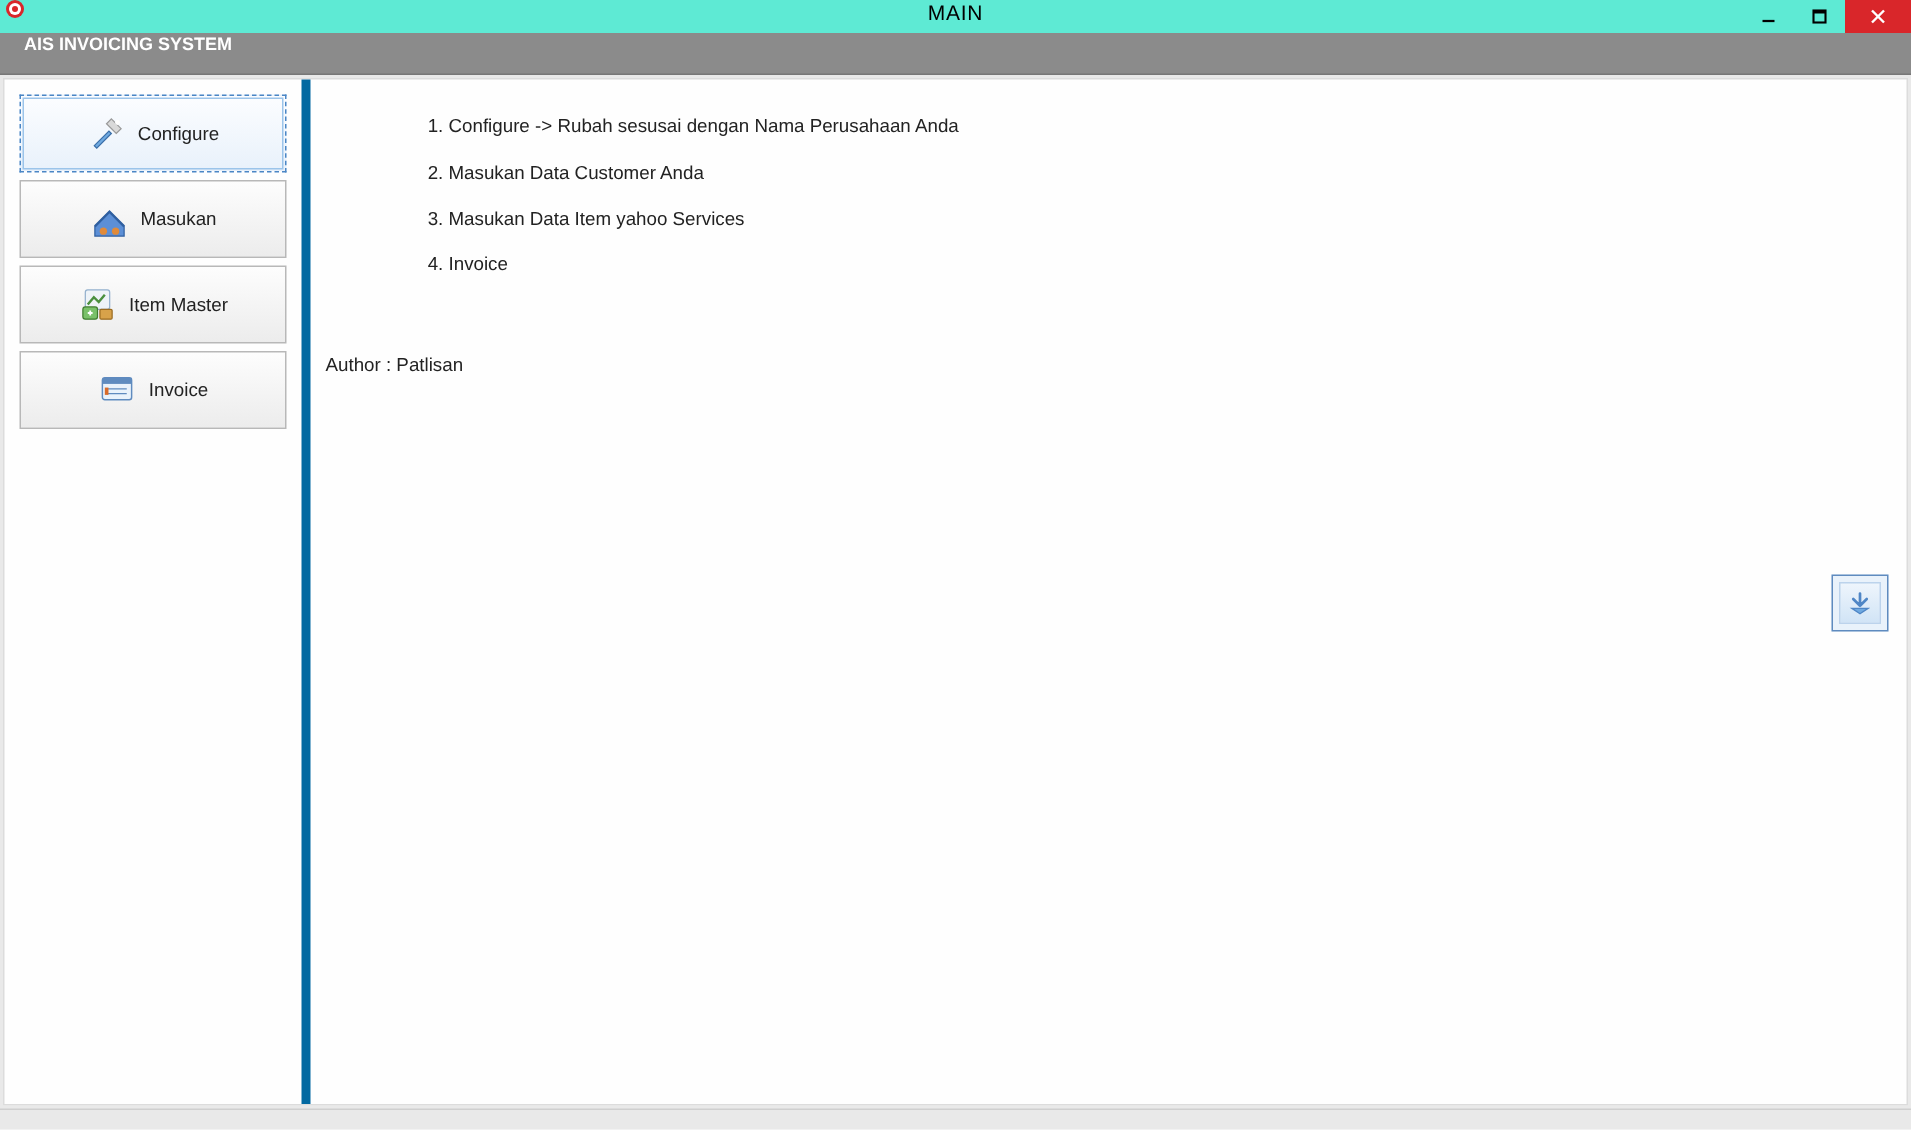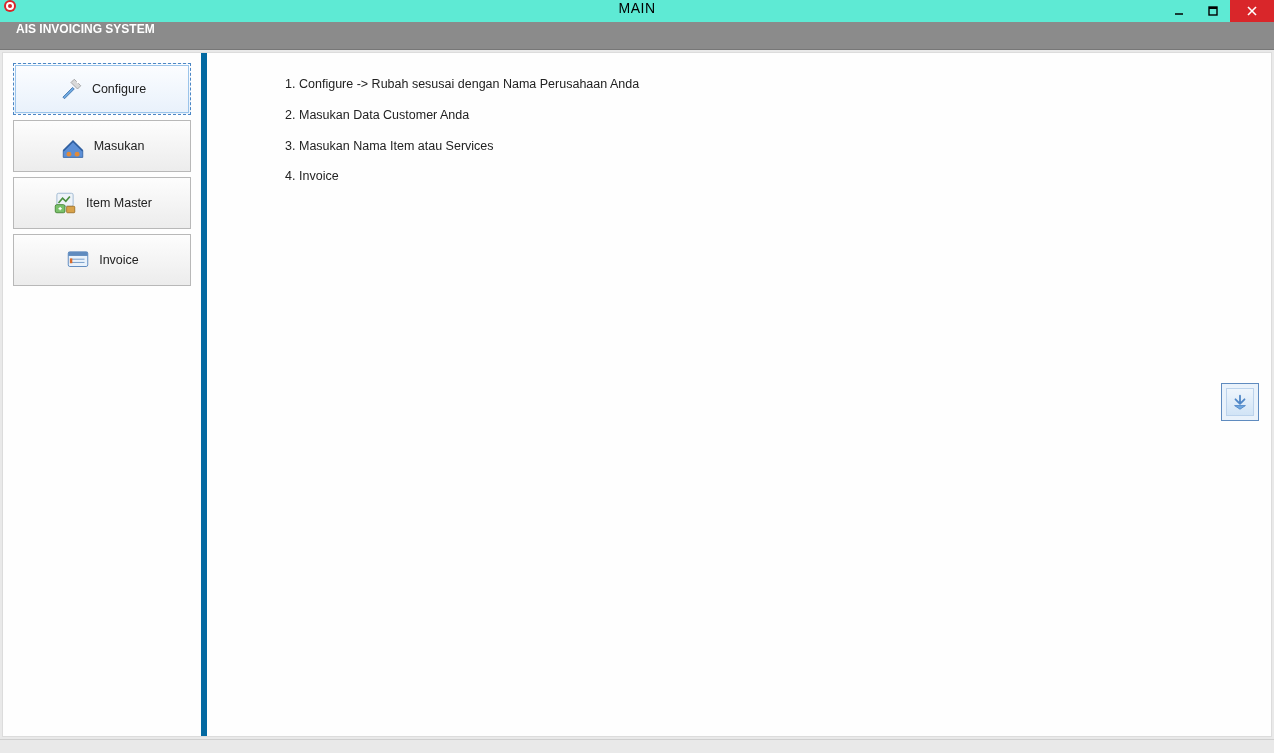--- a/index.html
+++ b/index.html
@@ -215,24 +215,25 @@
       <span>Invoice</span>
     </div>
 
 
   </div>
 
   <div class="content">
     <ol>
       <li>Configure -&gt; Rubah sesusai dengan Nama Perusahaan Anda</li>
       <li>Masukan Data Customer Anda</li>
-      <li>Masukan Nama Item atau Services</li>
+      <li>Masukan Data Item yahoo Services</li>
       <li>Invoice</li>
     </ol>
     <div class="spacer"></div>
+    <div>Author : Patlisan</div>
 
     <div class="download-badge">
       <div class="inner">
         <svg viewBox="0 0 20 20" width="18" height="18">
           <path d="M10 3 L10 12 M10 12 L5 7 M10 12 L15 7" fill="none" stroke="#4f86c6" stroke-width="2" stroke-linecap="round" stroke-linejoin="round"></path>
           <path d="M4 14 L10 18 L16 14 Z" fill="#6fa9e0" stroke="#4f86c6" stroke-width="1"></path>
         </svg>
       </div>
     </div>
   </div>

